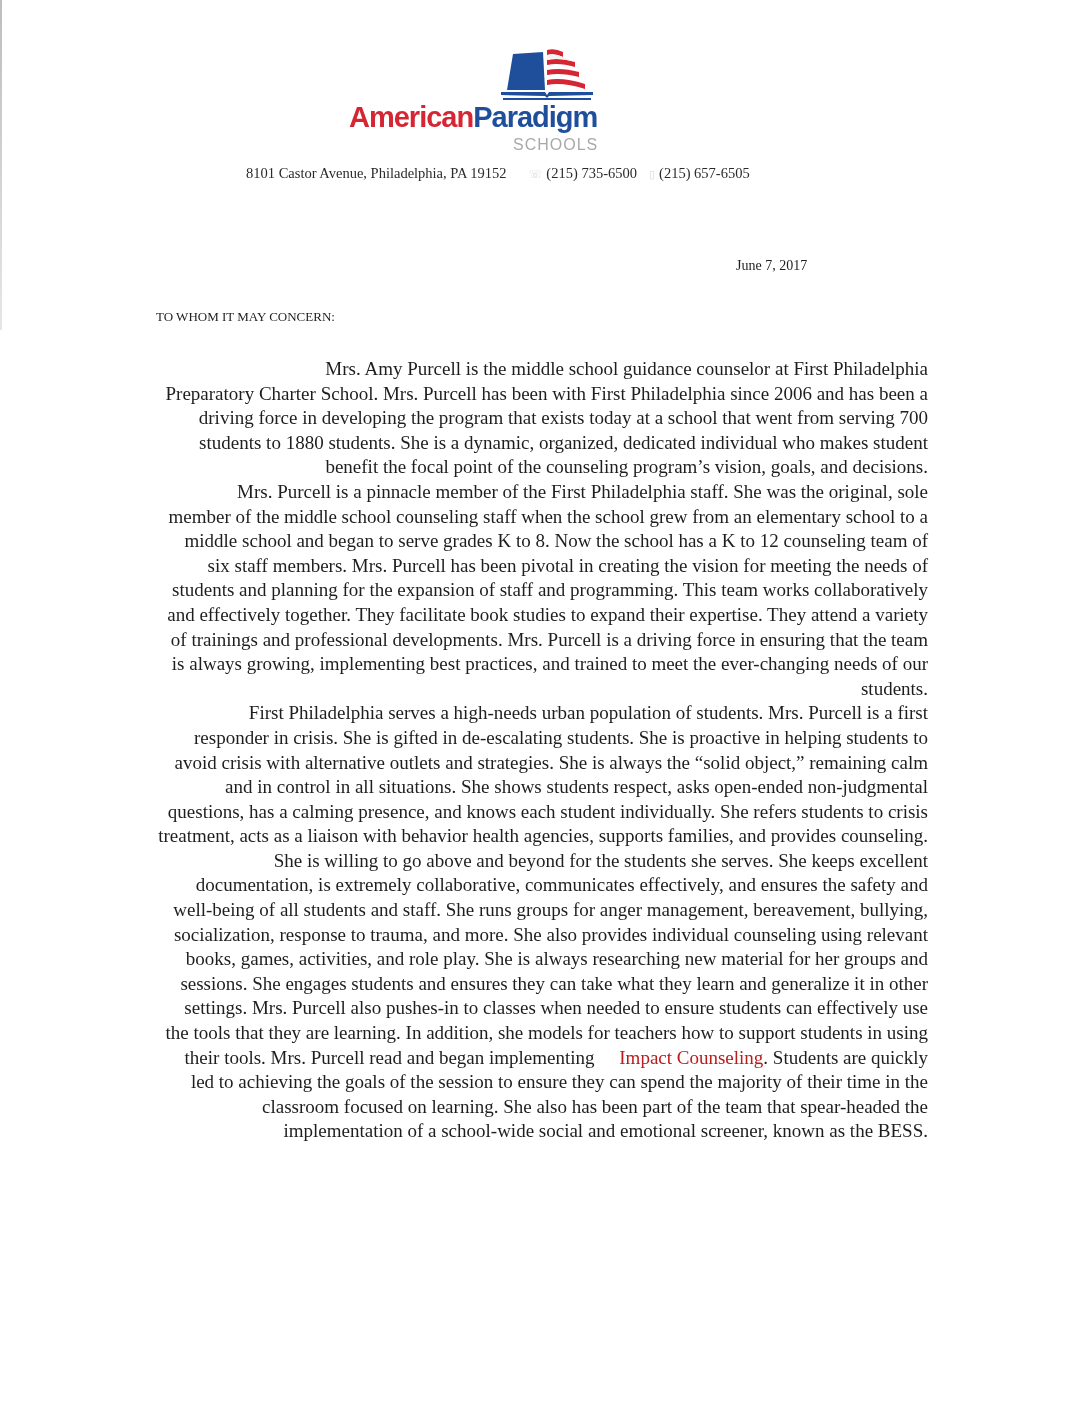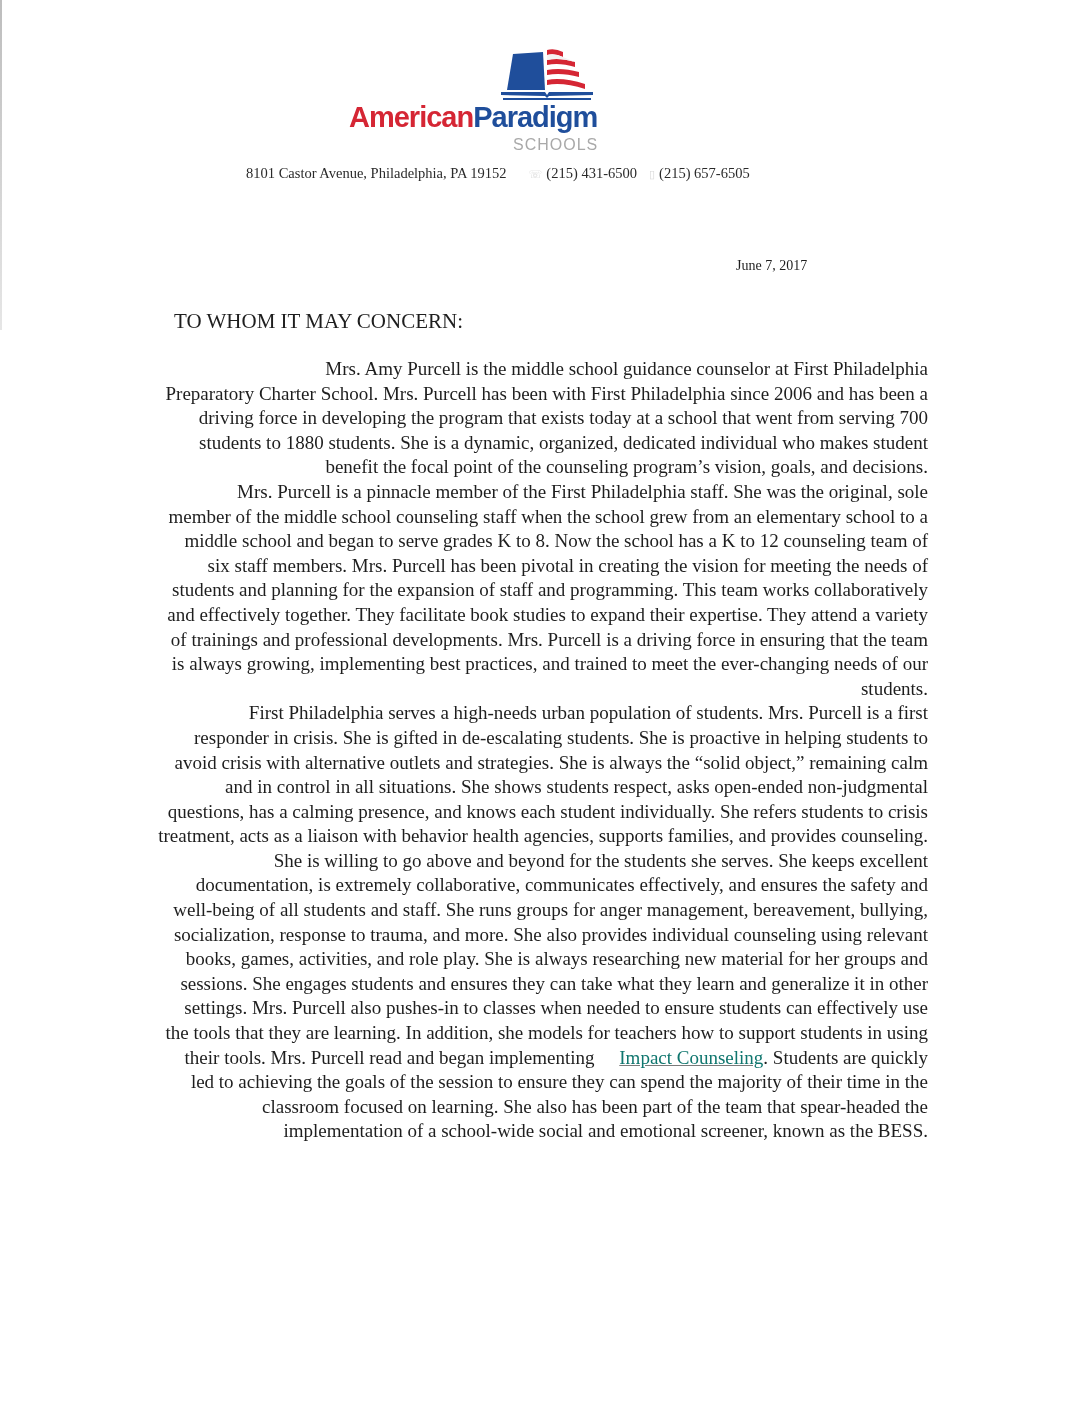--- a/index.html
+++ b/index.html
@@ -7,24 +7,24 @@
   .left-edge { position: absolute; left: 0; top: 0; width: 2px; height: 330px; background: linear-gradient(#bdbdbd, #e6e6e6); }
   .logo-icon { position: absolute; left: 499px; top: 44px; width: 96px; height: 58px; }
   .logo-text { position: absolute; left: 349px; top: 97px; width: 400px; height: 40px; font-family: "Liberation Sans", sans-serif; font-weight: bold; font-size: 29px; letter-spacing: -1px; line-height: 40px; white-space: nowrap; }
   .logo-text .red { color: #d52634; }
   .logo-text .blue { color: #1f4e9b; }
   .logo-sub { position: absolute; left: 513px; top: 136px; font-family: "Liberation Sans", sans-serif; font-size: 16px; color: #a9a9a9; letter-spacing: 1px; }
   .address-line { position: absolute; left: 246px; top: 165px; font-size: 14.5px; color: #2a2a2a; white-space: nowrap; }
   .address-line .sep-icon { display: inline-block; color: #d9d9d9; font-size: 11px; margin: 0 4px 0 22px; }
   .address-line .sep-icon2 { display: inline-block; color: #d9d9d9; font-size: 11px; margin: 0 4px 0 12px; }
   .date { position: absolute; left: 736px; top: 258px; font-size: 14px; }
-  .salutation { position: absolute; left: 174px; top: 309px; font-size: 21px; }
+  .salutation { position: absolute; left: 156px; top: 309px; font-size: 13px; }
   .body-text { position: absolute; left: 158px; top: 357px; width: 770px; font-size: 19px; line-height: 24.6px; }
   .body-text p { margin: 0; text-indent: 75px; text-align: right; }
-  .link { text-decoration: underline; color: #0f766e; text-decoration-color: #7a7a7a; margin-left: 20px; }
+  .link { color: #b91c1c; text-decoration-color: #7a7a7a; margin-left: 20px; }
 </style>
 </head>
 <body>
 
 <div class="left-edge"></div>
 
 <svg class="logo-icon" viewBox="0 0 96 58">
   <path d="M14 10 L44 8 L46 46 L8 46 Z" fill="#1f4e9b"></path>
   <path d="M48 6 Q56 4 64 8 L64 13 Q56 9 48 11 Z" fill="#d52634"></path>
   <path d="M48 16 Q60 13 76 18 L76 23 Q60 18 48 21 Z" fill="#d52634"></path>
@@ -32,21 +32,21 @@
   <path d="M48 36 Q64 33 86 40 L86 45 Q64 38 48 41 Z" fill="#d52634"></path>
   <path d="M48 11 Q56 9 64 13 L76 18 Q60 13 48 16 Z" fill="#f3f3f3"></path>
   <path d="M2 48 L46 48 L48 51 L50 48 L94 48 L94 51 L50 52 L48 54 L46 52 L2 51 Z" fill="#1f4e9b"></path>
   <path d="M4 54 L92 54 L92 56 L4 56 Z" fill="#1f4e9b"></path>
 </svg>
 
 <div class="logo-text"><span class="red">American</span><span class="blue">Paradigm</span></div>
 <div class="logo-sub">SCHOOLS</div>
 
 <div class="address-line">
-  <span>8101 Castor Avenue, Philadelphia, PA 19152</span><span class="sep-icon">☏</span><span>(215) 431-6500</span><span class="sep-icon2">▯</span><span>(215) 657-6505</span>
+  <span>8101 Castor Avenue, Philadelphia, PA 19152</span><span class="sep-icon">☏</span><span>(215) 735-6500</span><span class="sep-icon2">▯</span><span>(215) 657-6505</span>
 </div>
 
 <div class="date">June 7, 2017</div>
 <div class="salutation">TO WHOM IT MAY CONCERN:</div>
 
 <div class="body-text">
   <p>Mrs. Amy Purcell is the middle school guidance counselor at First Philadelphia Preparatory Charter School.  Mrs. Purcell has been with First Philadelphia since 2006 and has been a driving force in developing the program that exists today at a school that went from serving 700 students to 1880 students.  She is a dynamic, organized, dedicated individual who makes student benefit the focal point of the counseling program’s vision, goals, and decisions.</p>
   <p>Mrs. Purcell is a pinnacle member of the First Philadelphia staff.  She was the original, sole member of the middle school counseling staff when the school grew from an elementary school to a middle school and began to serve grades K to 8.  Now the school has a K to 12 counseling team of six staff members.  Mrs. Purcell has been pivotal in creating the vision for meeting the needs of students and planning for the expansion of staff and programming.  This team works collaboratively and effectively together. They facilitate book studies to expand their expertise.  They attend a variety of trainings and professional developments. Mrs. Purcell is a driving force in ensuring that the team is always growing, implementing best practices, and trained to meet the ever-changing needs of our students.</p>
   <p><span>First Philadelphia serves a high-needs urban population of students. Mrs. Purcell is a first responder in crisis. She is gifted in de-escalating students. She is proactive in helping students to avoid crisis with alternative outlets and strategies. She is always the “solid object,” remaining calm and in control in all situations.  She shows students respect, asks open-ended non-judgmental questions, has a calming presence, and knows each student individually.  She refers students to crisis treatment, acts as a liaison with behavior health agencies, supports families, and provides counseling. She is willing to go above and beyond for the students she serves.  She keeps excellent documentation, is extremely collaborative, communicates effectively, and ensures the safety and well-being of all students and staff.  She runs groups for anger management, bereavement, bullying, socialization, response to trauma, and more.  She also provides individual counseling using relevant books, games, activities, and role play.  She is always researching new material for her groups and sessions.  She engages students and ensures they can take what they learn and generalize it in other settings. Mrs. Purcell also pushes-in to classes when needed to ensure students can effectively use the tools that they are learning.  In addition, she models for teachers how to support students in using their tools.  Mrs. Purcell read and began implementing </span><span class="link">Impact Counseling</span><span>.  Students are quickly led to achieving the goals of the session to ensure they can spend the majority of their time in the classroom focused on learning.  She also has been part of the team that spear-headed the implementation of a school-wide social and emotional screener, known as the BESS.</span></p>
 </div>

